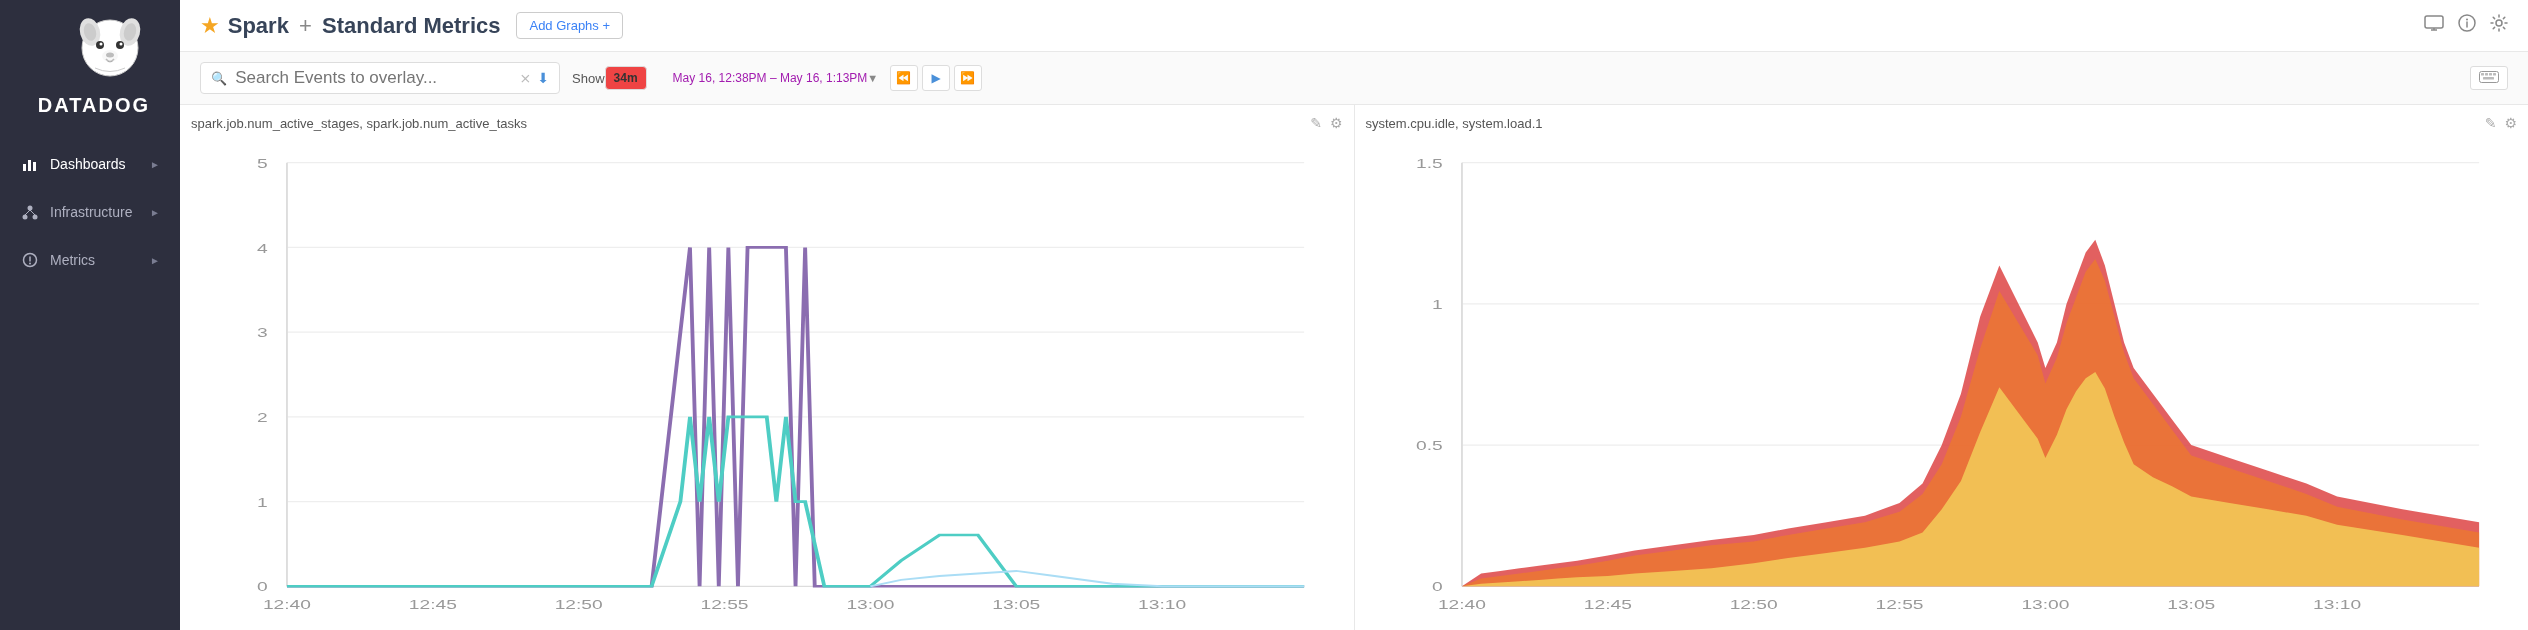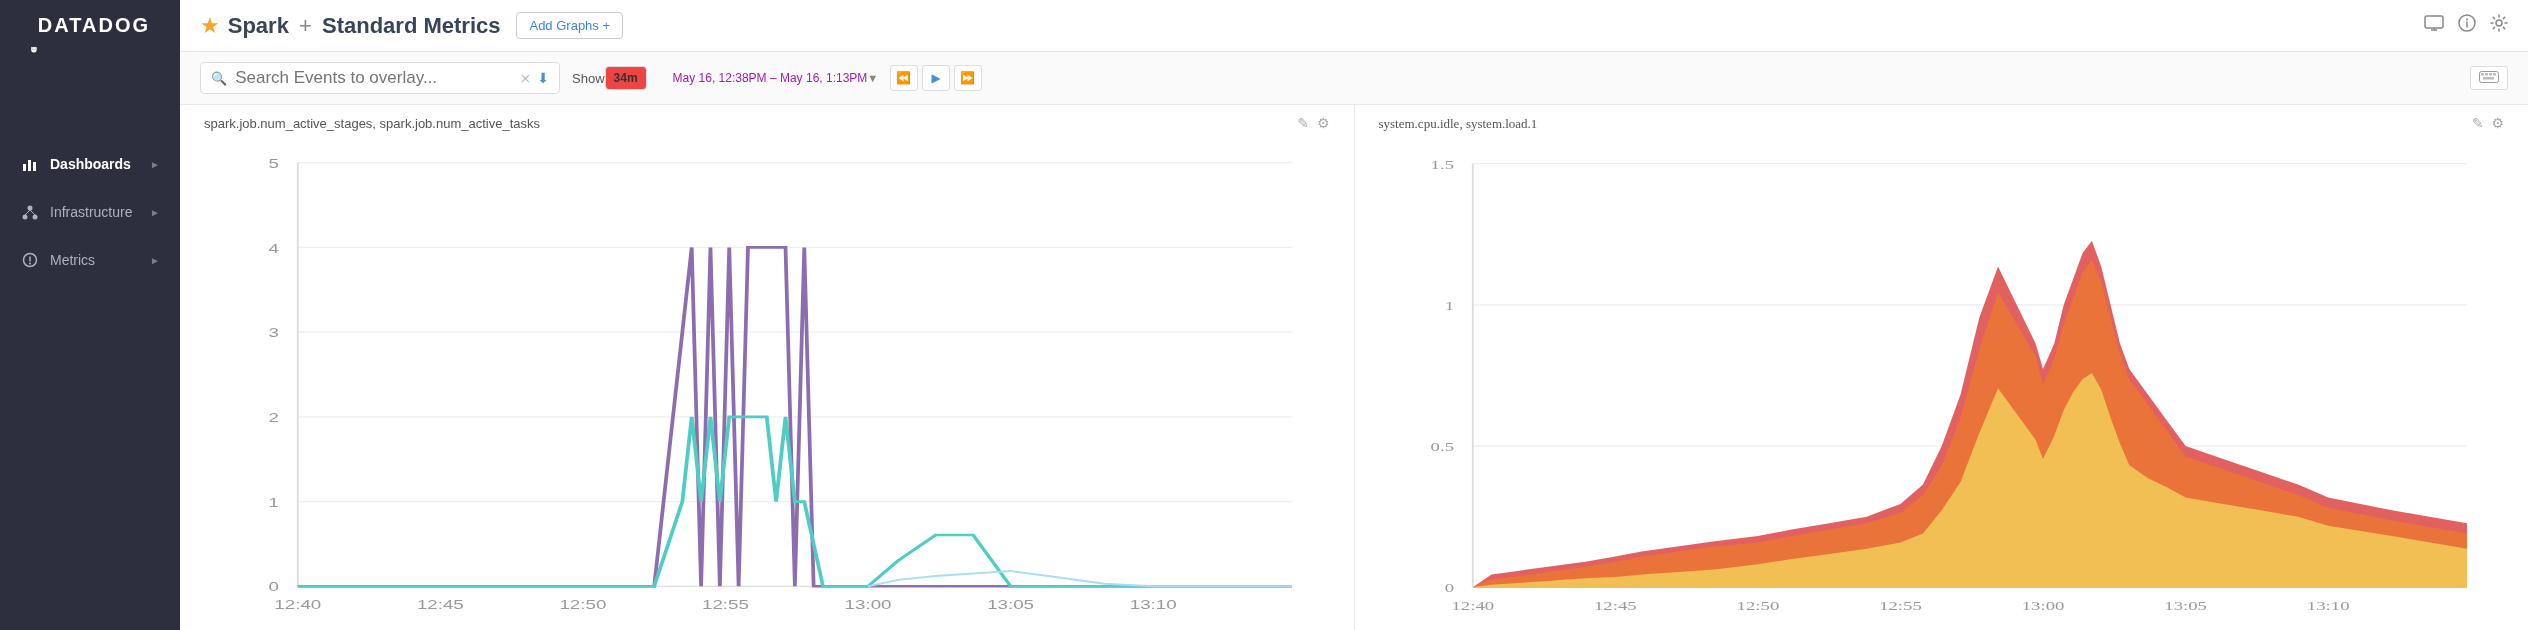--- a/index.html
+++ b/index.html
@@ -13,22 +13,22 @@
       display: flex;
       flex-direction: column;
       align-items: center;
       padding-top: 10px;
       color: #fff;
     }
     .sidebar-logo {
       width: 120px;
       height: 110px;
       display: flex;
-      flex-direction: row;
-      align-items: flex-start;
+      flex-direction: column;
+      align-items: flex-end;
       margin-bottom: 10px;
     }
     .dog-icon {
       width: 80px;
       height: 80px;
     }
     .brand-name {
       font-size: 20px;
       font-weight: 700;
       letter-spacing: 2px;
@@ -41,21 +41,21 @@
     }
     .nav-item {
       display: flex;
       align-items: center;
       padding: 14px 20px;
       color: #aeb0c0;
       font-size: 14px;
       cursor: pointer;
       position: relative;
     }
-    .nav-item.active { color: #fff; font-weight: 700; }
+    .nav-item.active { color: #fff; font-weight: 400; }
     .nav-item .nav-icon {
       width: 20px;
       height: 20px;
       margin-right: 10px;
       display: inline-flex;
       align-items: center;
       justify-content: center;
     }
     .nav-item .chevron {
       margin-left: auto;
@@ -206,25 +206,25 @@
 
     
     .charts-area {
       display: flex;
       flex: 1;
       overflow: hidden;
     }
     .chart-panel {
       flex: 1;
       border-right: 1px solid #e8e8e8;
-      padding: 10px 24px;
+      padding: 10px 11px;
       position: relative;
       overflow: hidden;
     }
-    .chart-panel:last-child { border-right: none; font-family: Liberation Serif, serif; }
+    .chart-panel:last-child { border-right: none; }
     .chart-header {
       display: flex;
       align-items: center;
       margin-bottom: 6px;
     }
     .chart-title {
       font-size: 13px;
       color: #555;
       flex: 1;
     }

